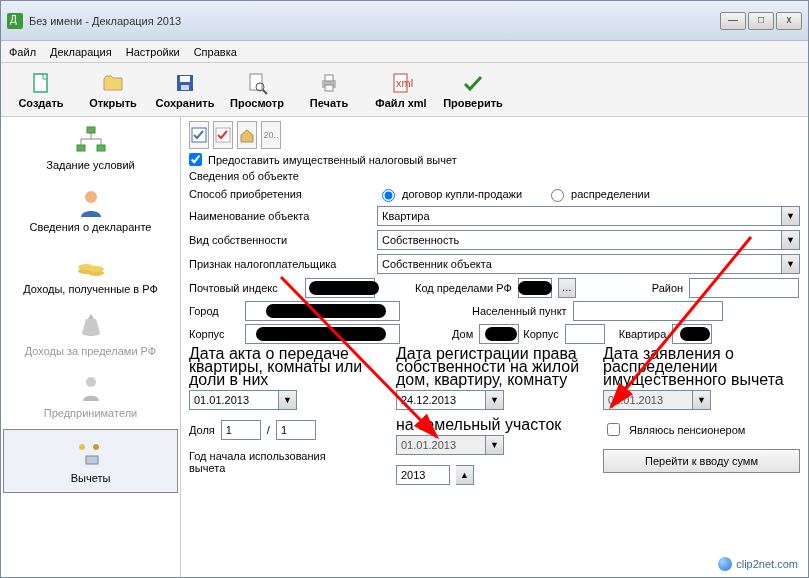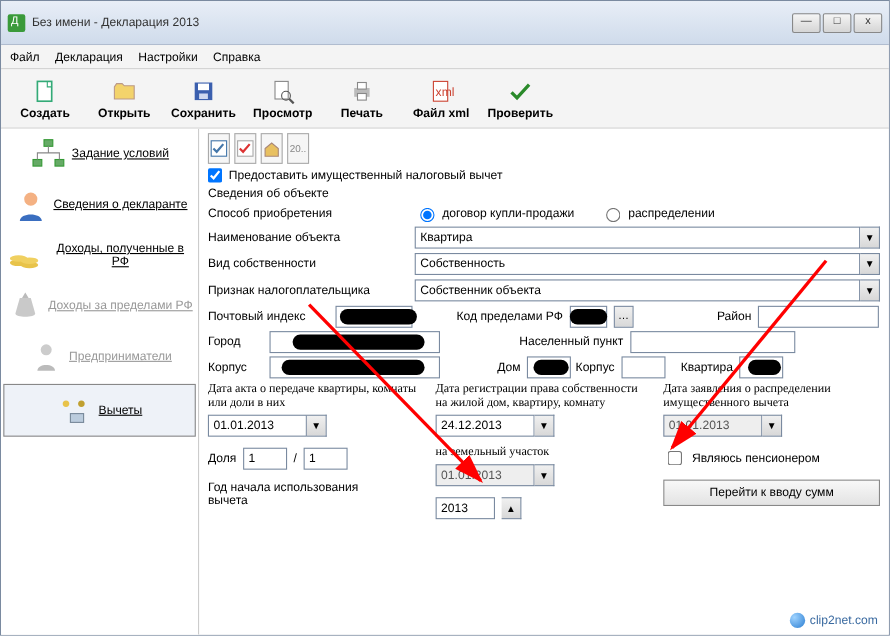--- a/index.html
+++ b/index.html
@@ -12,21 +12,21 @@
 .win-btns { display: flex; gap: 2px; }
 .win-btn { width: 26px; height: 18px; background: linear-gradient(#f5f5f5,#d5d5d5); border: 1px solid #888; border-radius: 2px; text-align: center; line-height: 14px; font-size: 10px; color: #333; }
 .menubar { height: 22px; background: #f4f4f4; display: flex; align-items: center; padding: 0 8px; gap: 14px; border-bottom: 1px solid #ccc; }
 .menubar span { color: #000; }
 .toolbar { height: 54px; background: #f4f4f4; display: flex; align-items: center; padding: 0 6px; gap: 4px; border-bottom: 1px solid #ccc; }
 .tool { display: flex; flex-direction: column; align-items: center; width: 68px; gap: 2px;}
 .tool .ticon { width: 24px; height: 24px; }
 .tool .tlabel { color: #000; font-size: 11px; font-weight: bold; }
 .body { flex: 1; display: flex; background: #fff; overflow: hidden; }
 .sidebar { width: 180px; background: #fff; border-right: 1px solid #ccc; display: flex; flex-direction: column; }
-.sb-item { flex: 0 0 auto; display: flex; flex-direction: row; align-items: center; justify-content: center; padding: 8px 4px; gap: 4px; color: #000; text-align: center; text-decoration: underline; }
+.sb-item { flex: 0 0 auto; display: flex; flex-direction: column; align-items: center; justify-content: center; padding: 8px 4px; gap: 4px; color: #000; text-align: center; }
 .sb-item.disabled { color: #999; }
 .sb-item.active { border: 1px solid #888; background: #eef2f8; margin: 2px; }
 .sb-icon { width: 34px; height: 30px; }
 .content { flex: 1; padding: 4px 8px; position: relative; overflow: hidden; }
 .minibar { display: flex; gap: 4px; margin-bottom: 4px;}
 .minibar .mbtn { width: 20px; height: 28px; border: 1px solid #aaa; background: #f6f6f6; display:flex; align-items:center; justify-content:center;}
 .chk-row { display: flex; align-items: center; gap: 6px; margin: 2px 0 4px 0;}
 .chk-row input { margin: 0; }
 .group-label { color: #000; margin-bottom: 4px; }
 .row { display: flex; align-items: center; margin: 4px 0; gap: 8px; }
@@ -36,21 +36,21 @@
 .select { flex: 1; display: flex; }
 .select input { flex: 1; height: 20px; border: 1px solid #7a8aa0; padding: 0 4px; background: #fff; }
 .dropbtn { width: 18px; height: 20px; border: 1px solid #7a8aa0; border-left: none; background: linear-gradient(#f0f0f0,#d8d8d8); text-align: center; line-height: 18px; font-size: 9px; }
 .input-sm { height: 20px; border: 1px solid #7a8aa0; padding: 0 4px; background: #fff; }
 .addr-row { display: flex; align-items: center; gap: 6px; margin: 3px 0; }
 .addr-lbl { color: #000; }
 .redacted { display:inline-block; background: #000; border-radius: 8px; height: 14px; }
 .elps { width: 18px; height: 20px; border: 1px solid #7a8aa0; background: linear-gradient(#f0f0f0,#d8d8d8); text-align:center; line-height:18px; font-size:10px;}
 .dategrid { display: flex; gap: 10px; margin-top: 2px; }
 .datecol { flex: 1; display: flex; flex-direction: column; gap: 4px; }
-.datecol .dlbl { color: #000; font-size: 11px; line-height: 13px; font-family: Liberation Serif, serif; }
+.datecol .dlbl { color: #000; font-size: 16px; line-height: 13px; }
 .date-inp { display: flex; }
 .date-inp input { width: 90px; height: 20px; border: 1px solid #7a8aa0; padding: 0 4px; }
 .date-inp input:disabled { background:#eee; }
 .small-row { display:flex; align-items:center; gap:6px; margin-top:6px;}
 .btn-wide { height: 24px; border: 1px solid #888; background: linear-gradient(#f8f8f8,#e3e3e3); padding: 0 18px; }
 svg { display:block; }
 .arrow { position:absolute; pointer-events:none; }
 .watermark { position: absolute; right: 6px; bottom: 4px; display: flex; align-items: center; gap: 4px; font-size: 11px; color: #3a6aa0; background: rgba(255,255,255,0.8); padding: 2px 4px; border-radius: 2px; }
 .watermark .globe { width: 14px; height: 14px; background: radial-gradient(circle at 30% 30%, #9fd3ff, #2a7dd1); border-radius: 50%; }
 </style>

